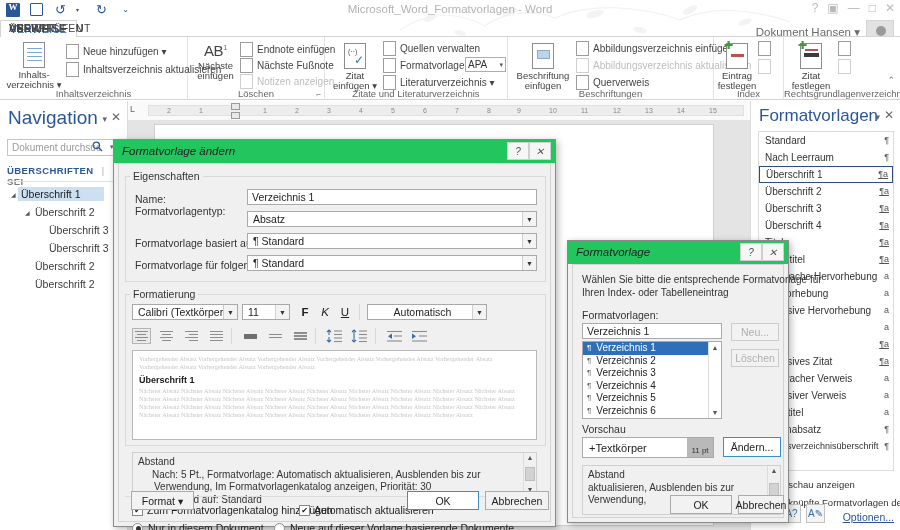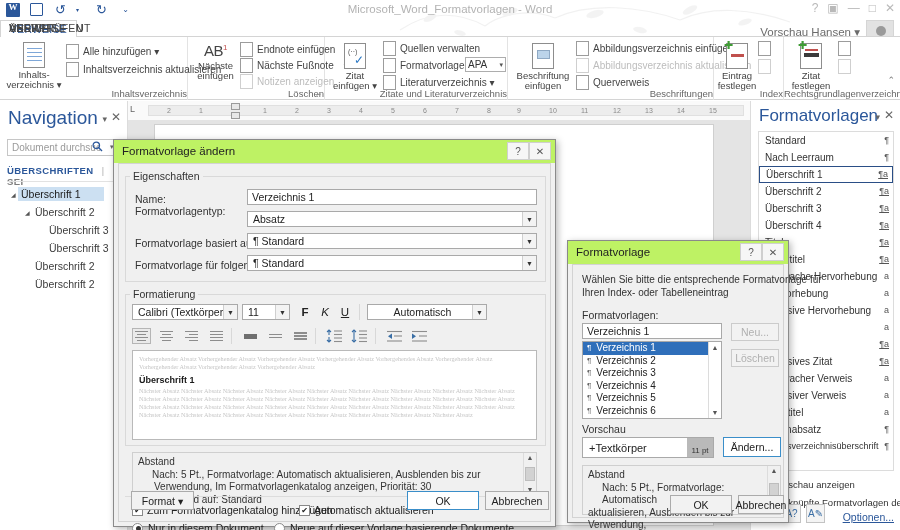--- a/index.html
+++ b/index.html
@@ -40,21 +40,21 @@
   .tab { position:absolute; top:0; height:17px; line-height:17px; padding:0 9px;
          font-size:10.5px; letter-spacing:.2px; color:#444; cursor:default; }
   .tab.file { background:#2b579a; color:#fff; font-weight:bold; left:0; padding:0 11px; }
   .tab.active { color:#2b579a; background:#fff; border:1px solid #d4d4d4; border-bottom:1px solid #fff;
                 height:18px; }
 
   
   #ribbon { position:absolute; left:0; top:37px; width:900px; height:63px; background:#fff;
             border-bottom:1px solid #d4d4d4; }
   .grp { position:absolute; top:0; height:63px; border-right:1px solid #e3e3e3; }
-  .grp-title { position:absolute; bottom:1px; width:100%; text-align:right; font-size:9.5px; color:#666; }
+  .grp-title { position:absolute; bottom:1px; width:100%; text-align:center; font-size:9.5px; color:#666; }
   .bigbtn { position:absolute; text-align:center; font-size:9.5px; color:#444; line-height:10px; cursor:default;}
   .smallitem { position:absolute; font-size:10px; color:#444; white-space:nowrap; cursor:default;
                display:flex; align-items:center; gap:4px; }
   .smallitem.dis { color:#bdbdbd; }
   .pg-ico { width:13px; height:15px; background:#fff; border:1px solid #9c9c9c; position:relative; display:inline-block;}
   .pg-ico.dis { border-color:#cfcfcf; }
   .doc-big { width:22px; height:26px; border:1px solid #8d8d8d; background:#fff; margin:0 auto 2px;
              position:relative; }
   .doc-big i { position:absolute; left:3px; width:15px; height:1px; background:#7ea7d8; display:block; }
   .mini-combo { border:1px solid #adadad; background:#fff; height:15px; font-size:10px; padding:0 2px;
@@ -120,21 +120,21 @@
   #styles-bottom { position:absolute; left:7px; bottom:6px; width:140px; height:20px; }
   .sbtn { position:absolute; width:19px; height:19px; border:1px solid #c3c3c3; background:#f4f4f4;
           display:flex; align-items:center; justify-content:center; font-size:10px; color:#3a6ea5;
           cursor:default;}
   #styles-opt { position:absolute; right:6px; bottom:7px; font-size:10.5px; color:#2b579a;
                 text-decoration:underline; cursor:default;}
 
   
   .dlg { position:absolute; background:#f0f0f0; border:1px solid #8a8a8a;
          box-shadow:2px 2px 7px rgba(0,0,0,.28); }
-  .dlg-tb { position:relative; height:23px; background:#bef264; }
+  .dlg-tb { position:relative; height:23px; background:#22c55e;font-style:italic; }
   .dlg-tt { position:absolute; left:8px; top:5px; font-size:11.5px; color:#222; }
   .dlg-btns { position:absolute; right:4px; top:2px; display:flex; }
   .dlg-btn { width:22px; height:18px; border:1px solid #cfcfcf; background:#f6f6f6;
              display:flex; align-items:center; justify-content:center; font-size:10px; color:#555;
              cursor:default;}
   .dlg-body { position:absolute; left:4px; right:4px; top:23px; bottom:4px; background:#f0f0f0;
               border:1px solid #d3d3d3; }
   .grp-box { position:absolute; border:1px solid #d9d9d9; }
   .grp-lbl { position:absolute; font-size:10.5px; color:#333; background:#f0f0f0; padding:0 3px; }
   .lbl { position:absolute; font-size:10.5px; color:#333; white-space:nowrap; }
@@ -231,21 +231,21 @@
   <div id="app-title">Microsoft_Word_Formatvorlagen - Word</div>
 
   <div id="win-ctrl">
     <span>?</span>
     <span>▣</span>
     <span>—</span>
     <span>□</span>
     <span>✕</span>
   </div>
   <div id="acct">
-    <span>Vorschau Hansen</span>
+    <span>Dokument Hansen</span>
     <span>▾</span>
   </div>
   <div id="acct-pic"></div>
 </div>
 
 <div id="tabs">
   <div class="tab file" style="left:0">DATEI</div>
   <div class="tab" style="left:57">START</div>
   <div class="tab" style="left:112">EINFÜGEN</div>
   <div class="tab" style="left:185">ENTWURF</div>
@@ -264,21 +264,21 @@
           <i style="top:5px"></i>
           <i style="top:9px"></i>
           <i style="top:13px"></i>
           <i style="top:17px"></i>
         </div>
       <div>Inhalts-</div>
       <div>verzeichnis ▾</div>
     </div>
     <div class="smallitem" style="left:66px;top:7px">
       <span class="pg-ico"></span>
-      <span>Alle hinzufügen ▾</span>
+      <span>Neue hinzufügen ▾</span>
     </div>
     <div class="smallitem" style="left:66px;top:25px">
       <span class="pg-ico"></span>
       <span>Inhaltsverzeichnis aktualisieren</span>
     </div>
     <div class="grp-title">Inhaltsverzeichnis</div>
   </div>
 
   <div class="grp" style="left:188px;width:137px">
     <div class="bigbtn" style="left:5px;top:6px;width:45px">
@@ -797,21 +797,20 @@
     <div class="lbl" style="left:9px;top:158px">Vorschau</div>
 
     <div id="pv-font" style="left:9px;top:172px;width:132px;height:21px">
       <span class="nm">+Textkörper</span>
       <span class="sz">11 pt</span>
     </div>
     <div class="btn primary" style="left:150px;top:172px;width:58px;height:20px">Ändern...</div>
 
     <div class="descbox" style="left:9px;top:200px;width:199px;height:50px">
       <div>Abstand</div>
-      <div style="padding-left:14px">Nach:  5 Pt., Formatvorlage: Automatisch</div>
       <div>aktualisieren, Ausblenden bis zur Verwendung,</div>
 
       <div class="scroll">
         <div class="sc-up">▲</div>
         <div class="sc-thumb" style="top:17px"></div>
         <div class="sc-dn">▼</div>
       </div>
     </div>
   </div>
 

